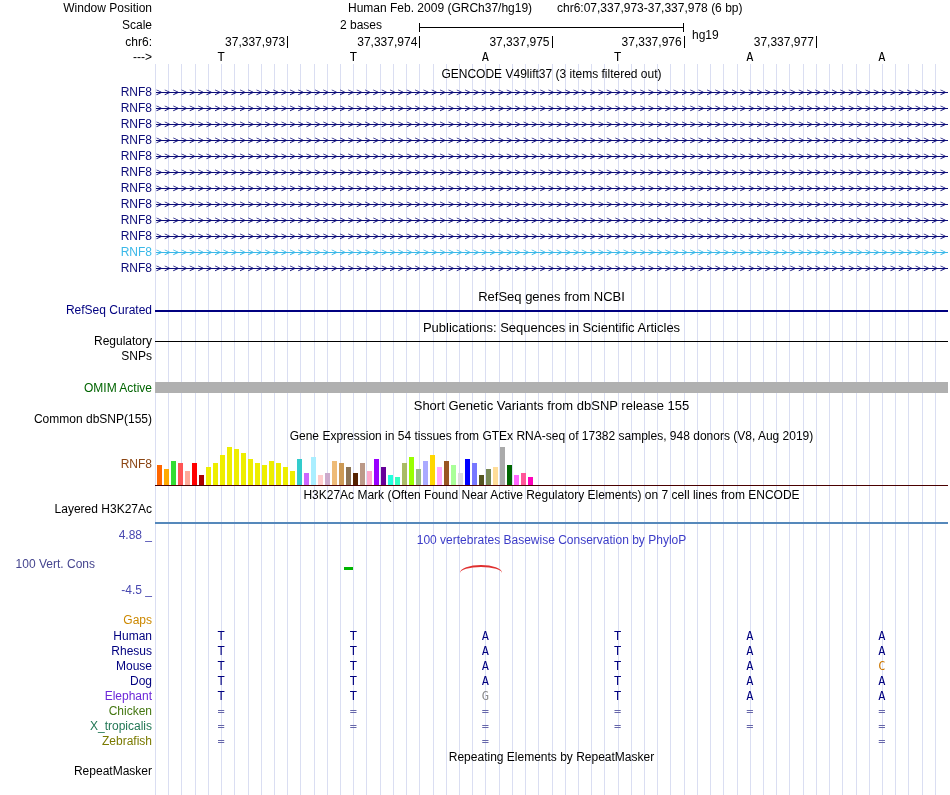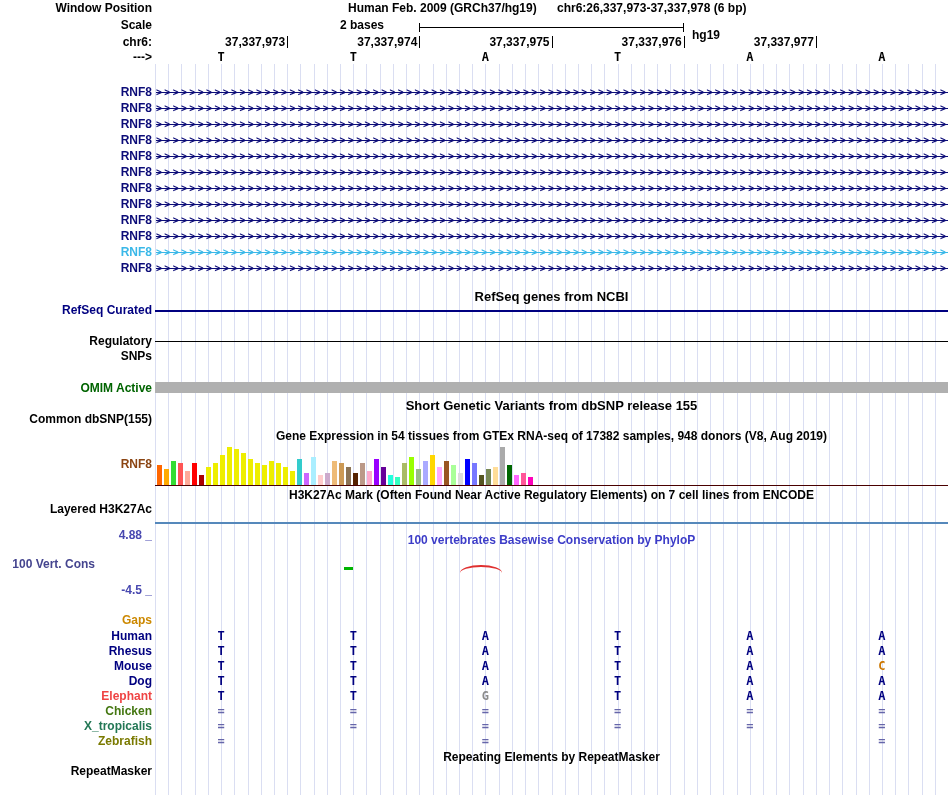--- a/index.html
+++ b/index.html
@@ -1,21 +1,20 @@
 <!DOCTYPE html>
 <html style="--grid: #DADEF2; --gene_navy: #0C0C78; --gene_cyan: #3AB8E8; --track_navy: #000080; --omim_green: #006400; --omim_bar: #B0B0B0; --phylop_title: #3C3CC8; --multiz_title: #000099; --gaps_orange: #CC8800; --gtex_label: #8B4513; --gtex_baseline: #4A0000; --h3k27ac_blue: #5588BB; --cons_score: #4848B0; --cons_label: #45458F; --cons_pos: #00B400; --cons_neg: #E03030;"><head>
 <meta charset="utf-8">
 <style>
   * { margin:0; padding:0; box-sizing:border-box; }
   html,body { background:#fff; }
   #browser {
     position:relative; width:950px; height:795px; background:#fff;
     font-family:"Liberation Sans", sans-serif; font-size:12px; color:#000;
     overflow:hidden;
-    font-weight:bold;
   }
   .layer { position:absolute; inset:0; }
   .gridlines {
     position:absolute; left:155px; top:64px; width:793px; height:731px;
     background:repeating-linear-gradient(to right, var(--grid,#DADEF2) 0 1px, transparent 1px 13.217px);
   }
   .sb { position:absolute; left:0; width:152px; text-align:right; font-size:12px; white-space:nowrap; }
   .sb-cons { position:absolute; left:0; width:95px; text-align:right; font-size:12px; white-space:nowrap; color:var(--cons_label,#45458F); }
   .hdr { position:absolute; font-size:12px; white-space:nowrap; }
   .title { position:absolute; left:155px; width:793px; text-align:center; font-size:12px; white-space:nowrap; }
@@ -55,21 +54,21 @@
   .sp-row { position:absolute; left:0; width:950px; height:15px; }
 </style>
 </head>
 <body>
 
 <div id="browser">
   <div class="gridlines"></div>
 
   <span class="sb" style="top:1px">Window Position</span>
   <span class="hdr" style="left:348px;top:1px">Human Feb. 2009 (GRCh37/hg19)</span>
-  <span class="hdr" style="left:557px;top:1px">chr6:26,337,973-37,337,978 (6 bp)</span>
+  <span class="hdr" style="left:557px;top:1px">chr6:07,337,973-37,337,978 (6 bp)</span>
 
   <span class="sb" style="top:18px">Scale</span>
   <span class="hdr" style="left:340px;top:18px;width:76px;text-align:left">2 bases</span>
   <div class="scalebar"></div>
   <span class="hdr" style="left:692px;top:28px">hg19</span>
 
   <span class="sb" style="top:35px">chr6:</span>
   <div id="coords" class="layer">
       <span class="coord-label" style="left: 197.167px; top: 35px;">37,337,973</span>
       <i class="coord-tick" style="left: 287px; top: 36px;"></i>
@@ -86,20 +85,21 @@
   <span class="sb" style="top:50px">---&gt;</span>
   <div id="ruler-bases" class="layer">
       <span class="base-cell mono" style="left: 211.083px; top: 50px; color: rgb(0, 0, 0);">T</span>
       <span class="base-cell mono" style="left: 343.25px; top: 50px; color: rgb(0, 0, 0);">T</span>
       <span class="base-cell mono" style="left: 475.417px; top: 50px; color: rgb(0, 0, 0);">A</span>
       <span class="base-cell mono" style="left: 607.583px; top: 50px; color: rgb(0, 0, 0);">T</span>
       <span class="base-cell mono" style="left: 739.75px; top: 50px; color: rgb(0, 0, 0);">A</span>
       <span class="base-cell mono" style="left: 871.917px; top: 50px; color: rgb(0, 0, 0);">A</span>
     </div>
 
+  <div class="title" style="top:67px">GENCODE V49lift37 (3 items filtered out)</div>
   <div id="gene-rows" class="layer">
       <div class="gene-row" style="top: 84px;">
         <span class="sb">RNF8</span>
         <span class="g-arrows">
           <i class="g-line"></i>
           <i class="g-chev">&gt;&gt;&gt;&gt;&gt;&gt;&gt;&gt;&gt;&gt;&gt;&gt;&gt;&gt;&gt;&gt;&gt;&gt;&gt;&gt;&gt;&gt;&gt;&gt;&gt;&gt;&gt;&gt;&gt;&gt;&gt;&gt;&gt;&gt;&gt;&gt;&gt;&gt;&gt;&gt;&gt;&gt;&gt;&gt;&gt;&gt;&gt;&gt;&gt;&gt;&gt;&gt;&gt;&gt;&gt;&gt;&gt;&gt;&gt;&gt;&gt;&gt;&gt;&gt;&gt;&gt;&gt;&gt;&gt;&gt;&gt;&gt;&gt;&gt;&gt;&gt;&gt;&gt;&gt;&gt;&gt;&gt;&gt;&gt;&gt;&gt;&gt;&gt;&gt;&gt;&gt;&gt;&gt;&gt;&gt;&gt;&gt;&gt;&gt;&gt;&gt;&gt;&gt;&gt;&gt;&gt;&gt;&gt;&gt;&gt;&gt;&gt;&gt;&gt;&gt;&gt;&gt;&gt;&gt;&gt;&gt;&gt;&gt;&gt;&gt;&gt;&gt;&gt;&gt;&gt;</i>
         </span>
       </div>
       <div class="gene-row" style="top: 100px;">
         <span class="sb">RNF8</span>
@@ -177,20 +177,21 @@
           <i class="g-line"></i>
           <i class="g-chev">&gt;&gt;&gt;&gt;&gt;&gt;&gt;&gt;&gt;&gt;&gt;&gt;&gt;&gt;&gt;&gt;&gt;&gt;&gt;&gt;&gt;&gt;&gt;&gt;&gt;&gt;&gt;&gt;&gt;&gt;&gt;&gt;&gt;&gt;&gt;&gt;&gt;&gt;&gt;&gt;&gt;&gt;&gt;&gt;&gt;&gt;&gt;&gt;&gt;&gt;&gt;&gt;&gt;&gt;&gt;&gt;&gt;&gt;&gt;&gt;&gt;&gt;&gt;&gt;&gt;&gt;&gt;&gt;&gt;&gt;&gt;&gt;&gt;&gt;&gt;&gt;&gt;&gt;&gt;&gt;&gt;&gt;&gt;&gt;&gt;&gt;&gt;&gt;&gt;&gt;&gt;&gt;&gt;&gt;&gt;&gt;&gt;&gt;&gt;&gt;&gt;&gt;&gt;&gt;&gt;&gt;&gt;&gt;&gt;&gt;&gt;&gt;&gt;&gt;&gt;&gt;&gt;&gt;&gt;&gt;&gt;&gt;&gt;&gt;&gt;&gt;&gt;&gt;&gt;&gt;</i>
         </span>
       </div>
     </div>
 
   <div class="title small" style="top:289px">RefSeq genes from NCBI</div>
   <span class="sb navy" style="top:303px">RefSeq Curated</span>
   <div class="hline" style="top:310px;height:2px;background:var(--track_navy,#000080)"></div>
 
+  <div class="title small" style="top:320px">Publications: Sequences in Scientific Articles</div>
   <span class="sb" style="top:334px">Regulatory</span>
   <div class="hline" style="top:341px;height:1px;background:#000"></div>
   <span class="sb" style="top:349px">SNPs</span>
 
   <span class="sb green" style="top:381px">OMIM Active</span>
   <div class="hline" style="top:382px;height:11px;background:var(--omim_bar,#B0B0B0)"></div>
 
   <div class="title small" style="top:398px">Short Genetic Variants from dbSNP release 155</div>
   <span class="sb" style="top:412px">Common dbSNP(155)</span>
 
@@ -297,21 +298,21 @@
       <div class="sp-row" style="top: 674px;">
         <span class="sb" style="color: rgb(0, 0, 128);">Dog</span>
         <span class="base-cell mono" style="left: 211.083px; top: 0px; color: rgb(0, 0, 128);">T</span>
         <span class="base-cell mono" style="left: 343.25px; top: 0px; color: rgb(0, 0, 128);">T</span>
         <span class="base-cell mono" style="left: 475.417px; top: 0px; color: rgb(0, 0, 128);">A</span>
         <span class="base-cell mono" style="left: 607.583px; top: 0px; color: rgb(0, 0, 128);">T</span>
         <span class="base-cell mono" style="left: 739.75px; top: 0px; color: rgb(0, 0, 128);">A</span>
         <span class="base-cell mono" style="left: 871.917px; top: 0px; color: rgb(0, 0, 128);">A</span>
       </div>
       <div class="sp-row" style="top: 689px;">
-        <span class="sb" style="color: #ef4444;">Elephant</span>
+        <span class="sb" style="color: #6d28d9;">Elephant</span>
         <span class="base-cell mono" style="left: 211.083px; top: 0px; color: rgb(0, 0, 128);">T</span>
         <span class="base-cell mono" style="left: 343.25px; top: 0px; color: rgb(0, 0, 128);">T</span>
         <span class="base-cell mono" style="left: 475.417px; top: 0px; color: rgb(140, 140, 140);">G</span>
         <span class="base-cell mono" style="left: 607.583px; top: 0px; color: rgb(0, 0, 128);">T</span>
         <span class="base-cell mono" style="left: 739.75px; top: 0px; color: rgb(0, 0, 128);">A</span>
         <span class="base-cell mono" style="left: 871.917px; top: 0px; color: rgb(0, 0, 128);">A</span>
       </div>
       <div class="sp-row" style="top: 704px;">
         <span class="sb" style="color: rgb(68, 119, 17);">Chicken</span>
         <span class="base-cell mono" style="left: 211.083px; top: 0px; color: rgb(102, 102, 170);">=</span>

